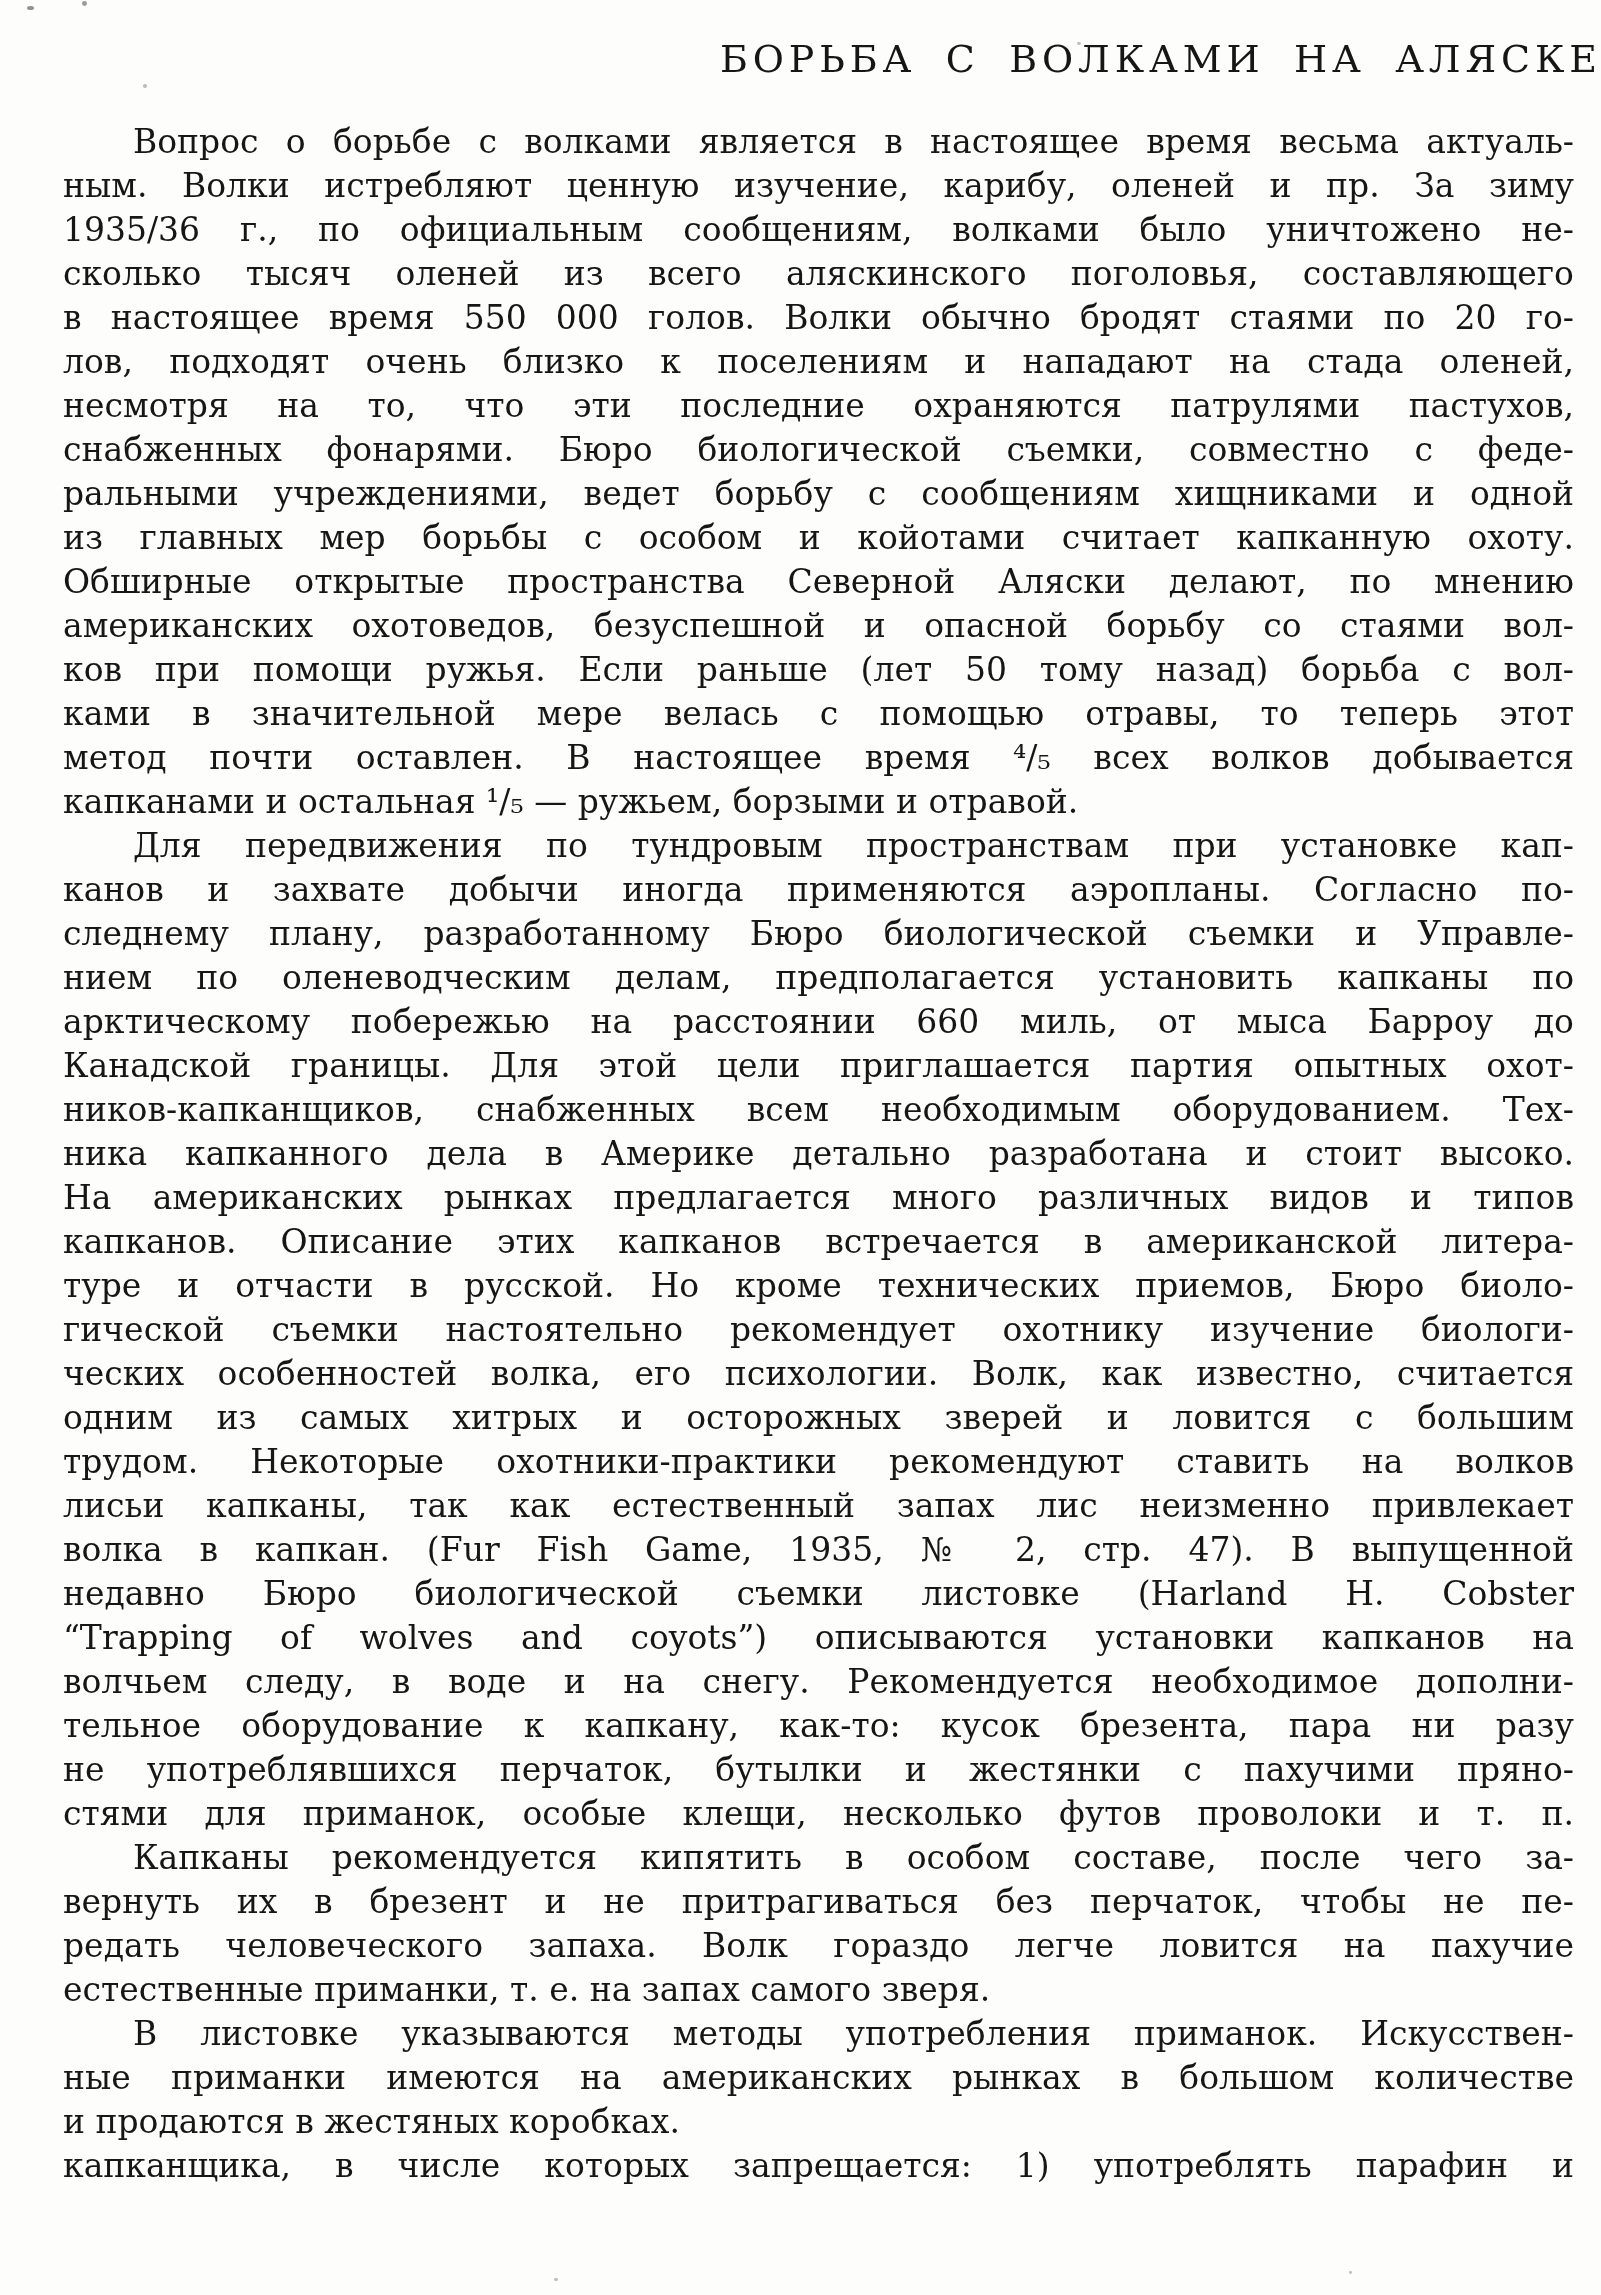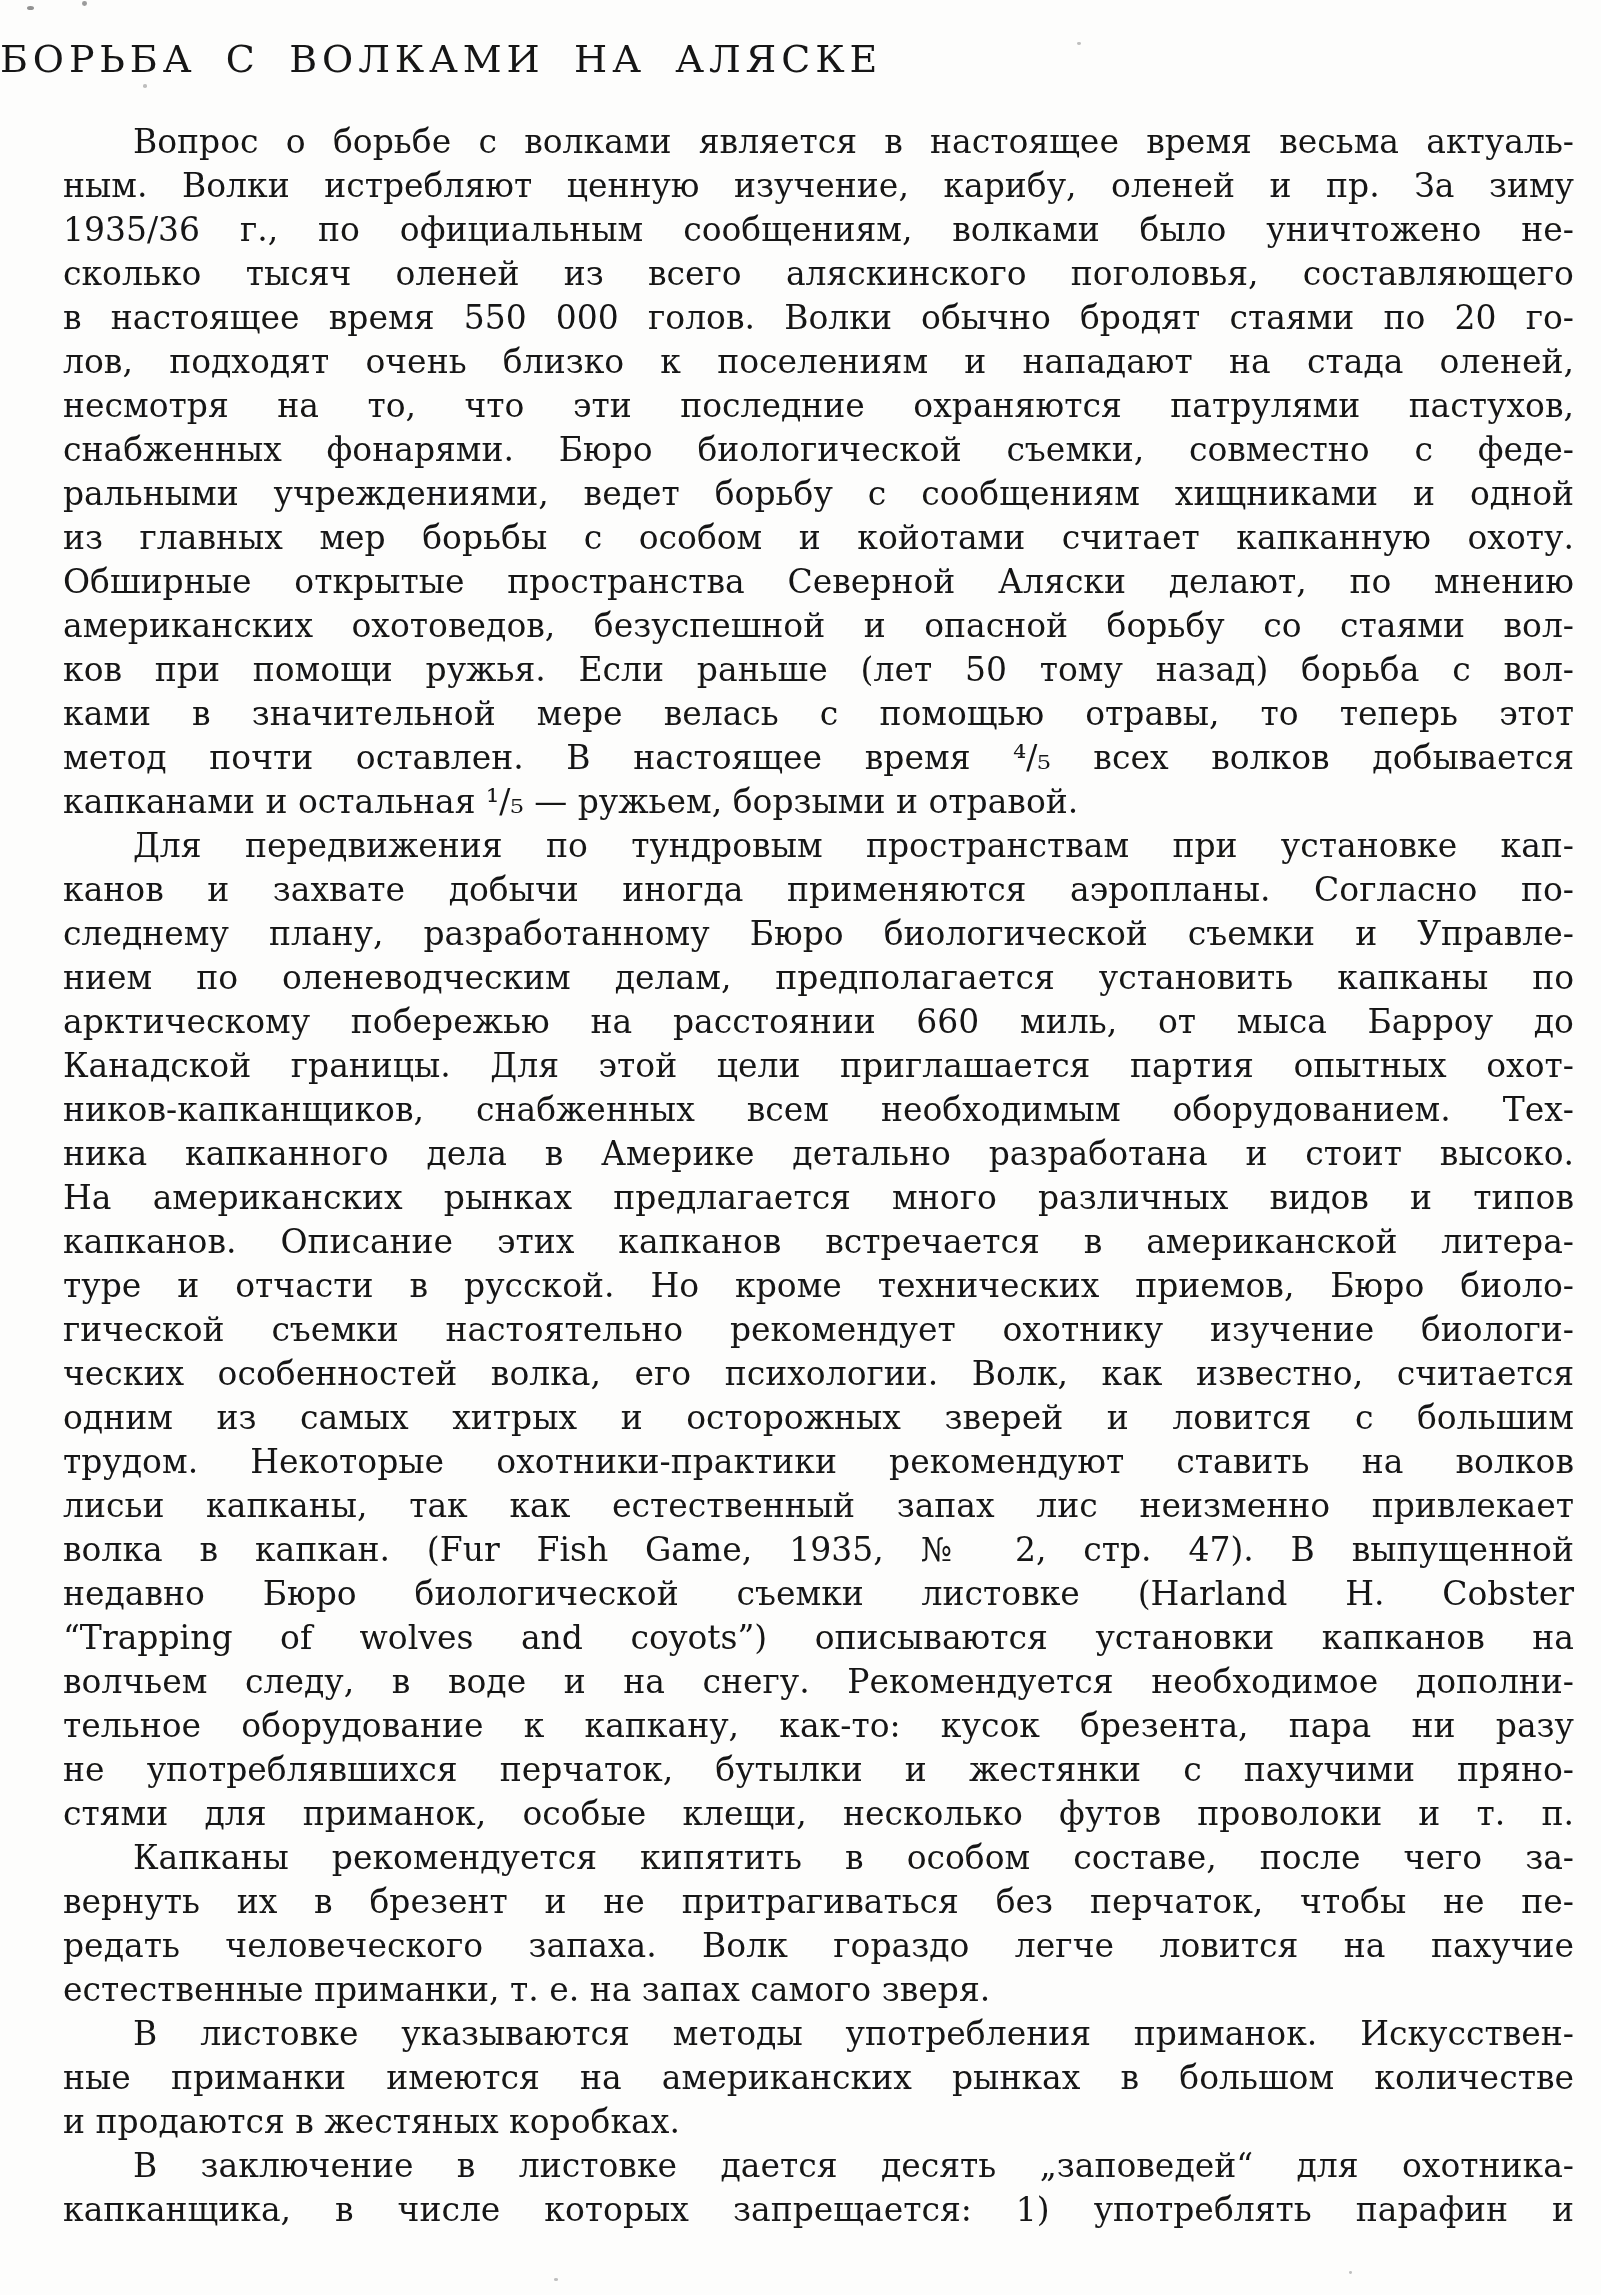--- a/index.html
+++ b/index.html
@@ -12,21 +12,21 @@
     width: 1602px;
     height: 2295px;
     margin: 0 auto;
     background: var(--paper, #fdfdfc);
     color: var(--ink, #161616);
     font-family: "DejaVu Serif", "Liberation Serif", serif;
     overflow: hidden;
   }
   .title {
     margin-top: 38px;
-    text-align: left;
+    text-align: right;
     font-size: 38px;
     line-height: 43px;
     letter-spacing: 4.9px;
     word-spacing: 12.5px;
     white-space: nowrap;
   }
   .body {
     margin: 39px 28px 4px 63px;
     width: 1511px;
     font-size: 33px;
@@ -111,17 +111,16 @@
       <div class="line">тельное оборудование к капкану, как-то: кусок брезента, пара ни разу</div>
       <div class="line">не употреблявшихся перчаток, бутылки и жестянки с пахучими пряно-</div>
       <div class="line">стями для приманок, особые клещи, несколько футов проволоки и т. п.</div>
       <div class="line indent">Капканы рекомендуется кипятить в особом составе, после чего за-</div>
       <div class="line">вернуть их в брезент и не притрагиваться без перчаток, чтобы не пе-</div>
       <div class="line">редать человеческого запаха. Волк гораздо легче ловится на пахучие</div>
       <div class="line lastline">естественные приманки, т. е. на запах самого зверя.</div>
       <div class="line indent">В листовке указываются методы употребления приманок. Искусствен-</div>
       <div class="line">ные приманки имеются на американских рынках в большом количестве</div>
       <div class="line lastline">и продаются в жестяных коробках.</div>
-      <div class="line indent">В заключение в листовке дается десять „заповедей“ для охотника-</div>
       <div class="line">капканщика, в числе которых запрещается: 1) употреблять парафин и</div>
     </div>
 </div>
 
 
 </body></html>

